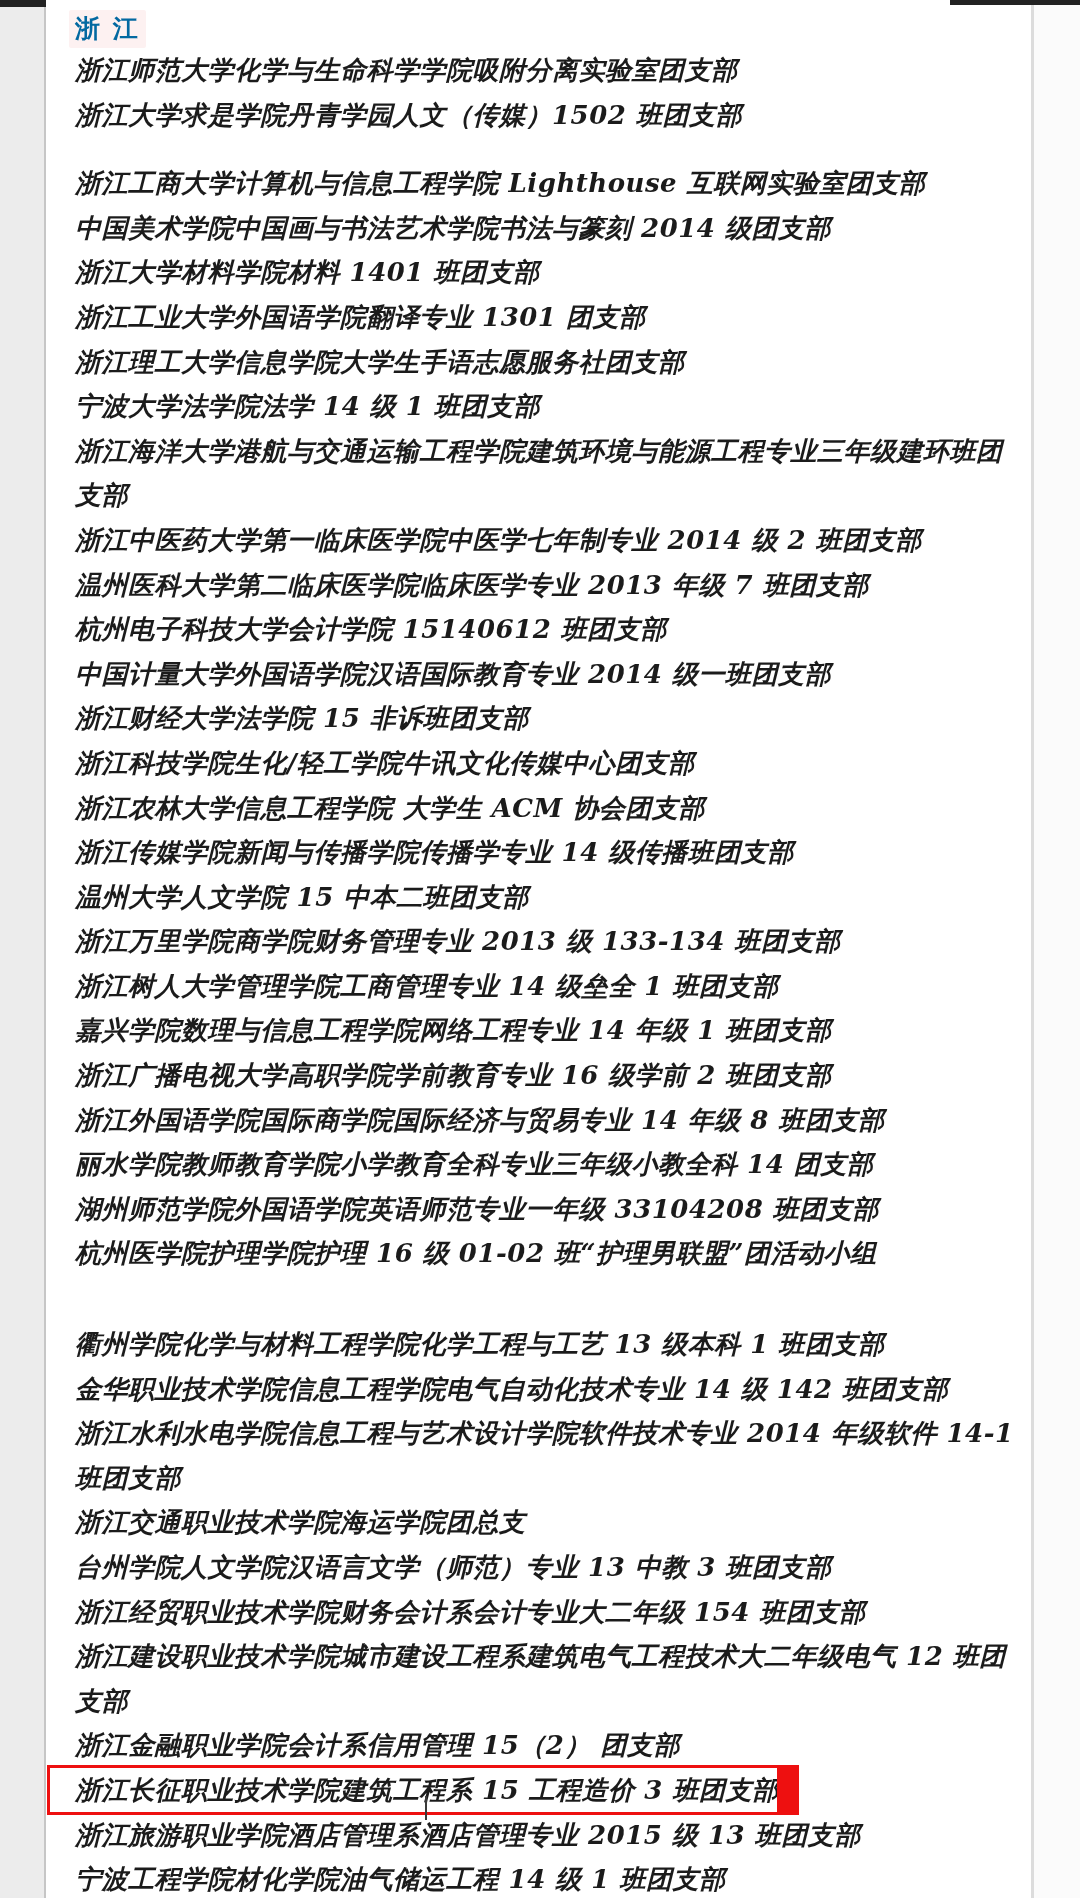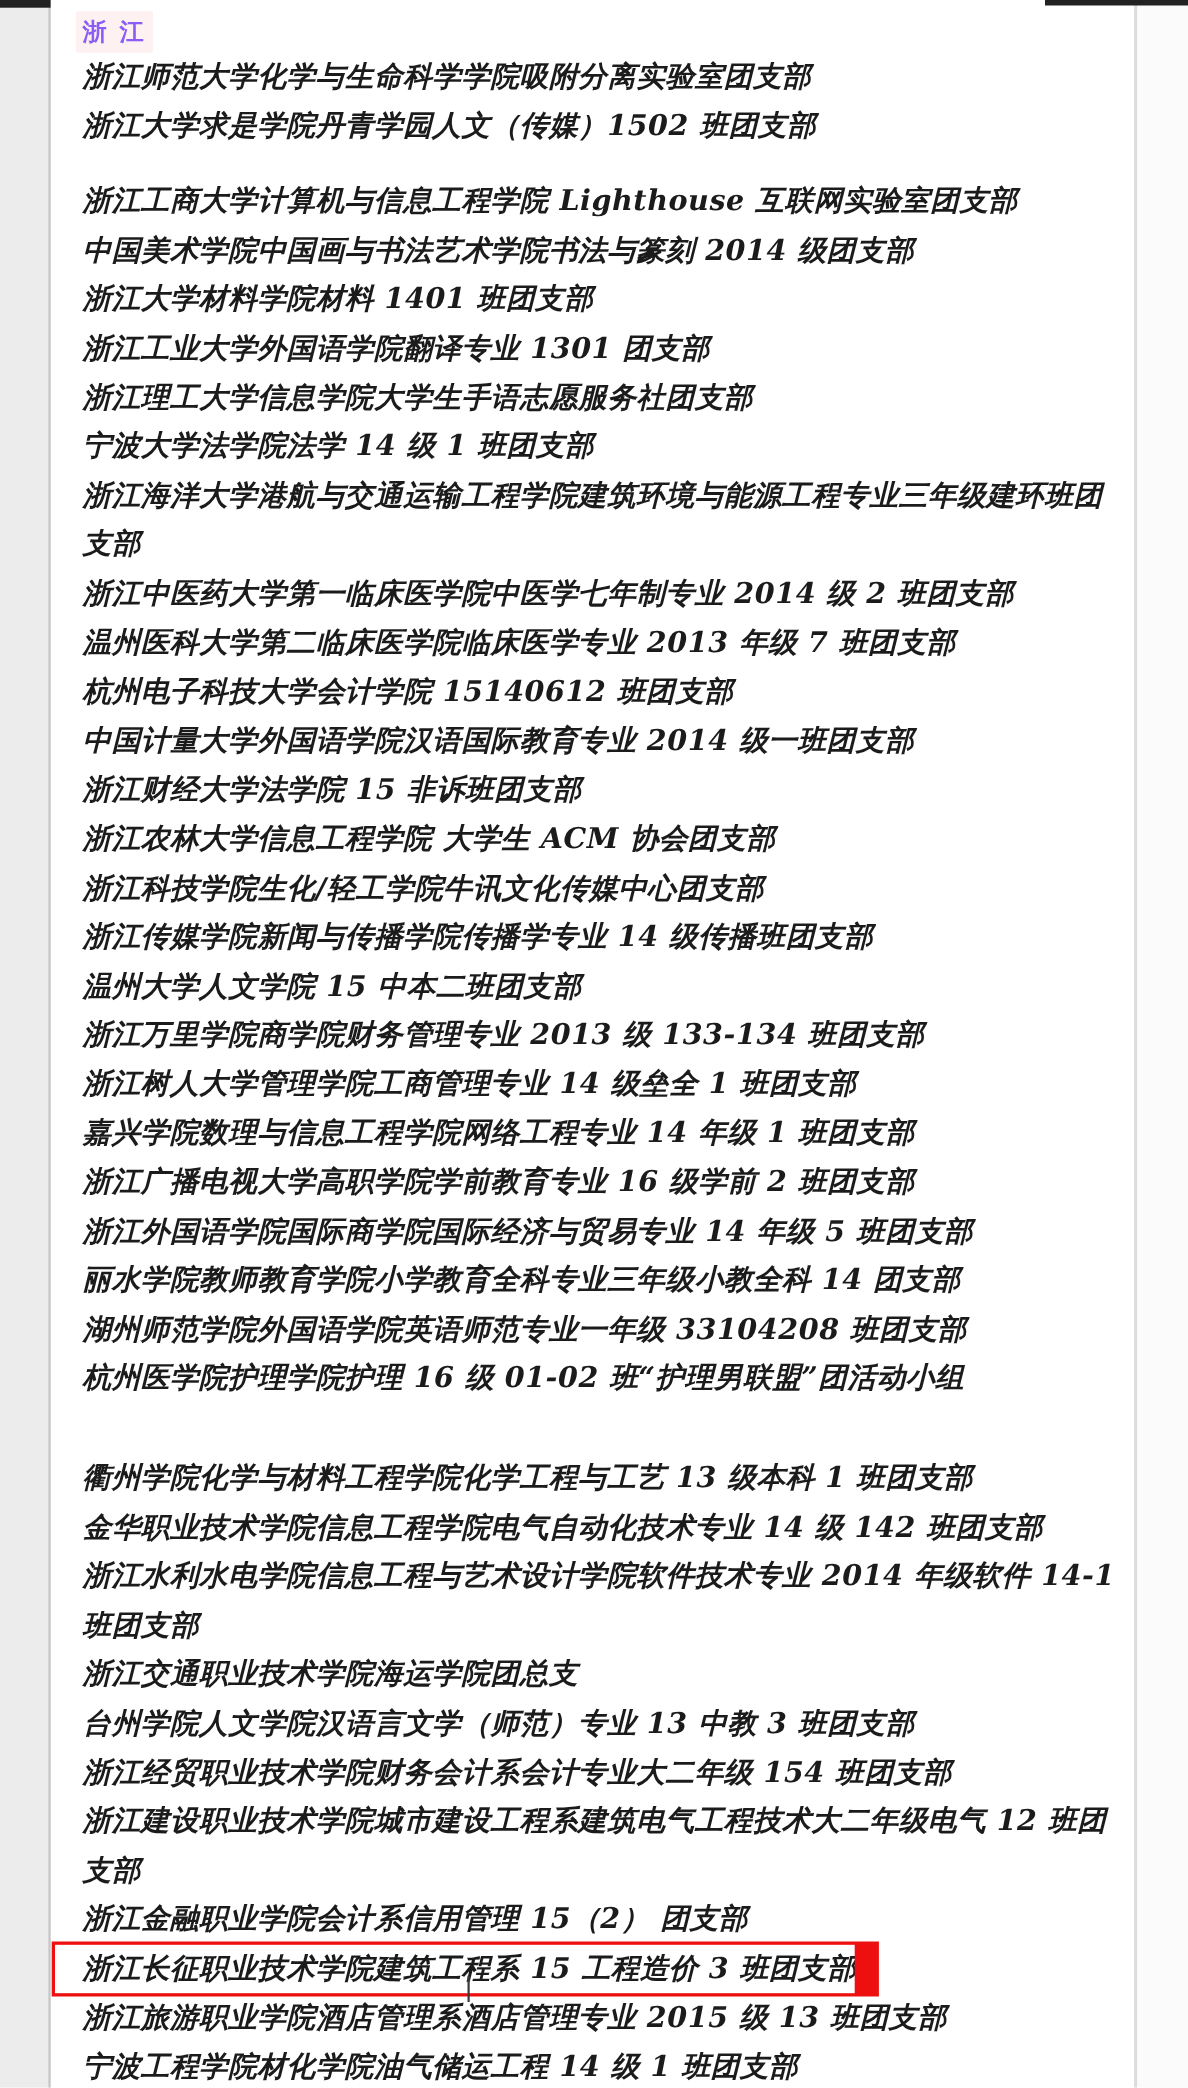--- a/index.html
+++ b/index.html
@@ -13,21 +13,21 @@
   .right-rule{position:absolute;left:1031px;top:0;width:3px;height:1898px;background:#dcdcdc;}
   .right-band{position:absolute;left:1034px;top:0;width:46px;height:1898px;background:#fbfbfb;}
   .top-edge-left{position:absolute;left:0;top:0;width:46px;height:7px;background:#222;}
   .top-edge-right{position:absolute;left:950px;top:0;width:130px;height:5px;background:#222;}
   
   .content{
     position:absolute;left:75px;top:10px;width:940px;
     color:#1b1b1b;font-weight:bold;font-size:26px;letter-spacing:0.5px;
   }
   .province-header{
-    display:inline-block;color:#8b5cf6;font-size:22px;letter-spacing:2px;
+    display:inline-block;color:#0369a1;font-size:25px;letter-spacing:2px;
     line-height:38px;padding:0 6px;margin-left:-6px;
     background:rgba(231,120,120,0.10);border-radius:2px;
   }
   .group{margin:0;font-style:italic;}
   .group2{margin-top:24px;}
   .group3{margin-top:46px;}
   .row{line-height:44.6px;position:relative;}
   .row.highlight .hl-box{
     position:absolute;left:-28px;top:-3px;width:727px;height:44px;
     border:3px solid #ee1010;background:transparent;pointer-events:none;
@@ -65,29 +65,29 @@
     <div class="row">浙江大学材料学院材料 1401 班团支部</div>
     <div class="row">浙江工业大学外国语学院翻译专业 1301 团支部</div>
     <div class="row">浙江理工大学信息学院大学生手语志愿服务社团支部</div>
     <div class="row">宁波大学法学院法学 14 级 1 班团支部</div>
     <div class="row">浙江海洋大学港航与交通运输工程学院建筑环境与能源工程专业三年级建环班团支部</div>
     <div class="row">浙江中医药大学第一临床医学院中医学七年制专业 2014 级 2 班团支部</div>
     <div class="row">温州医科大学第二临床医学院临床医学专业 2013 年级 7 班团支部</div>
     <div class="row">杭州电子科技大学会计学院 15140612 班团支部</div>
     <div class="row">中国计量大学外国语学院汉语国际教育专业 2014 级一班团支部</div>
     <div class="row">浙江财经大学法学院 15 非诉班团支部</div>
+    <div class="row">浙江科技学院生化/轻工学院牛讯文化传媒中心团支部</div>
     <div class="row">浙江农林大学信息工程学院 大学生 ACM 协会团支部</div>
-    <div class="row">浙江科技学院生化/轻工学院牛讯文化传媒中心团支部</div>
     <div class="row">浙江传媒学院新闻与传播学院传播学专业 14 级传播班团支部</div>
     <div class="row">温州大学人文学院 15 中本二班团支部</div>
     <div class="row">浙江万里学院商学院财务管理专业 2013 级 133-134 班团支部</div>
     <div class="row">浙江树人大学管理学院工商管理专业 14 级垒全 1 班团支部</div>
     <div class="row">嘉兴学院数理与信息工程学院网络工程专业 14 年级 1 班团支部</div>
     <div class="row">浙江广播电视大学高职学院学前教育专业 16 级学前 2 班团支部</div>
-    <div class="row">浙江外国语学院国际商学院国际经济与贸易专业 14 年级 5 班团支部</div>
+    <div class="row">浙江外国语学院国际商学院国际经济与贸易专业 14 年级 8 班团支部</div>
     <div class="row">丽水学院教师教育学院小学教育全科专业三年级小教全科 14 团支部</div>
     <div class="row">湖州师范学院外国语学院英语师范专业一年级 33104208 班团支部</div>
     <div class="row">杭州医学院护理学院护理 16 级 01-02 班“护理男联盟”团活动小组</div>
   </div>
 
   <div class="group group3">
     <div class="row">衢州学院化学与材料工程学院化学工程与工艺 13 级本科 1 班团支部</div>
     <div class="row">金华职业技术学院信息工程学院电气自动化技术专业 14 级 142 班团支部</div>
     <div class="row">浙江水利水电学院信息工程与艺术设计学院软件技术专业 2014 年级软件 14-1 班团支部</div>
     <div class="row">浙江交通职业技术学院海运学院团总支</div>

